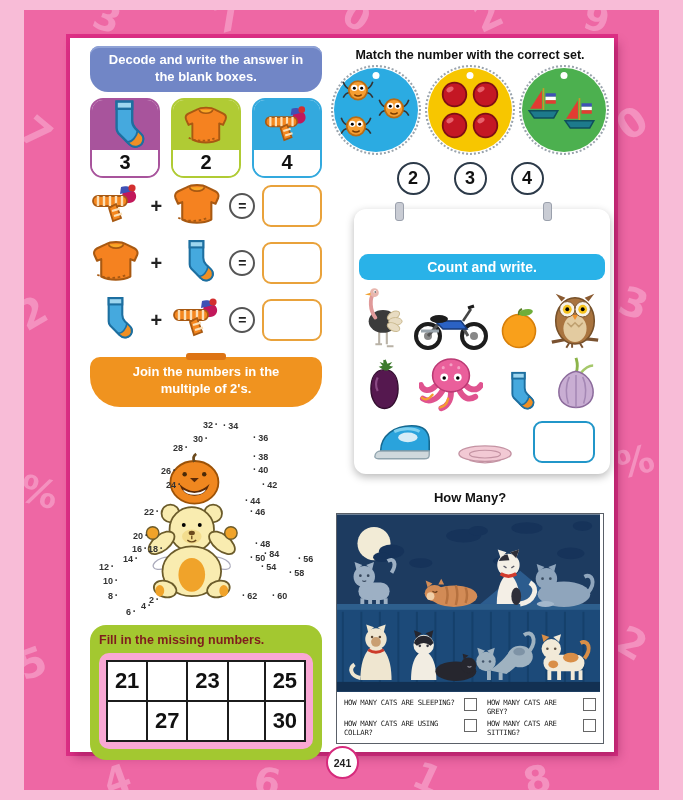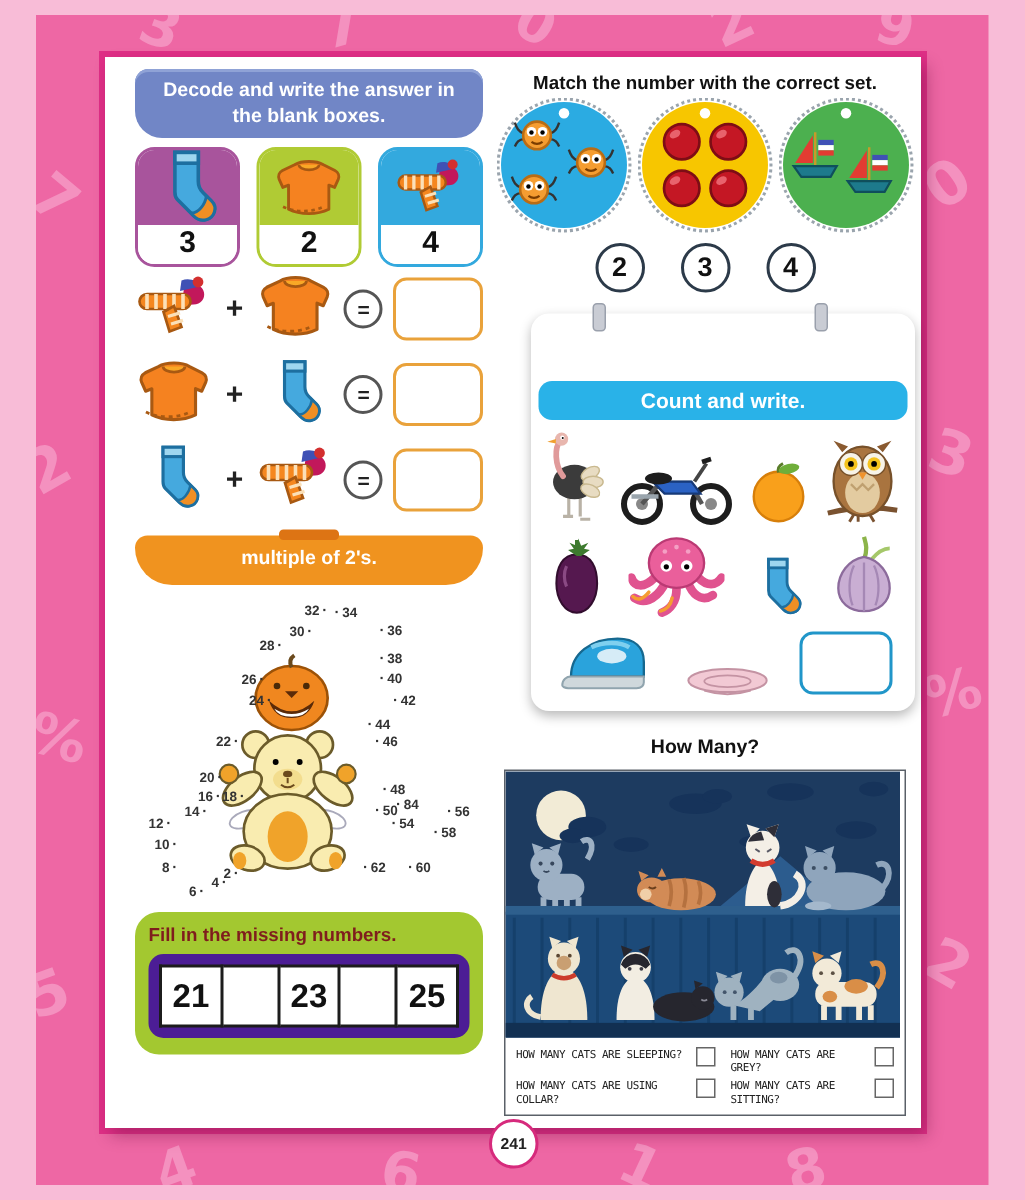--- a/index.html
+++ b/index.html
@@ -41,21 +41,21 @@
   .join-tab{position:absolute;top:-4px;left:50%;transform:translateX(-50%);
      width:40px;height:7px;background:#dd7414;border-radius:3px;}
   .dots-area{position:relative;width:232px;height:212px;margin-top:2px;}
   .bear-svg{position:absolute;left:20px;top:36px;width:160px;height:160px;}
   .dd{position:absolute;font-size:9px;font-weight:bold;color:#333;white-space:nowrap;z-index:2;}
   .dd i{font-style:normal;font-size:10px;}
 
   
   .fill-card{margin-top:4px;background:#a3c830;border-radius:16px;padding:5px 9px 11px;}
   .fill-title{color:#7f1d1d;font-weight:bold;font-size:12.5px;text-align:left;padding:3px 0 6px;}
-  .fill-inner{background:#4c1d95;border-radius:10px;padding:7px;display:flex;justify-content:center;}
+  .fill-inner{background:#f9a8d4;border-radius:10px;padding:7px;display:flex;justify-content:center;}
   table.fill-tbl{border-collapse:collapse;}
   table.fill-tbl td{width:38px;height:36px;border:2.5px solid #1c1c1c;text-align:center;
      font-size:22px;font-weight:bold;color:#111;background:#fff;}
 
   
   .match-title{font-weight:bold;font-size:12.5px;color:#111;text-align:center;margin-bottom:6px;}
   .sets-row{display:flex;justify-content:space-between;}
   .set-circle{position:relative;width:84px;height:84px;border-radius:50%;
      outline:2px dotted #9aa4ad;outline-offset:1px;}
   .set-hole{position:absolute;top:4px;left:50%;transform:translateX(-50%);
@@ -223,20 +223,21 @@
                 <path d="M22 27l8-2.4M24 32l8-2.4" stroke="#fbe0b8" stroke-width="2.2"></path>
               </svg>
             </span></span>
           <span class="eq-circle">=</span>
           <span class="blank-box"></span>
         </div>
       </div>
 
     <div class="join-banner">
       <div class="join-tab"></div>
+      <div>Join the numbers in the</div>
       <div>multiple of 2's.</div>
     </div>
     <div class="dots-area" id="dotsArea">
         <svg class="bear-svg" viewBox="0 0 180 180">
           <ellipse cx="95" cy="42" rx="27" ry="24" fill="#f0871f" stroke="#9c5207" stroke-width="2"></ellipse>
           <path d="M95 19c-2-4-1-7 2-9" stroke="#6b4a1d" stroke-width="3" fill="none"></path>
           <circle cx="84" cy="33" r="2.5" fill="#4a2a08"></circle>
           <circle cx="106" cy="33" r="2.5" fill="#4a2a08"></circle>
           <path d="M90 37l5 5 5-5z" fill="#5a2a08"></path>
           <path d="M78 44q17 16 34 0q-4 13-17 13t-17-13z" fill="#5a2a08"></path>
@@ -300,20 +301,27 @@
       <div class="fill-inner" id="fillWrap">
           <table class="fill-tbl">
             <tbody>
               <tr>
                 <td>21</td>
                 <td></td>
                 <td>23</td>
                 <td></td>
                 <td>25</td>
               </tr>
+              <tr>
+                <td></td>
+                <td>27</td>
+                <td></td>
+                <td></td>
+                <td>30</td>
+              </tr>
             </tbody>
           </table>
         </div>
     </div>
   </div>
 
   <div class="col-right">
     <div class="match-title">Match the number with the correct set.</div>
     <div class="sets-row" id="setsRow">
         <div class="set-circle" style="background:#2babe2">

